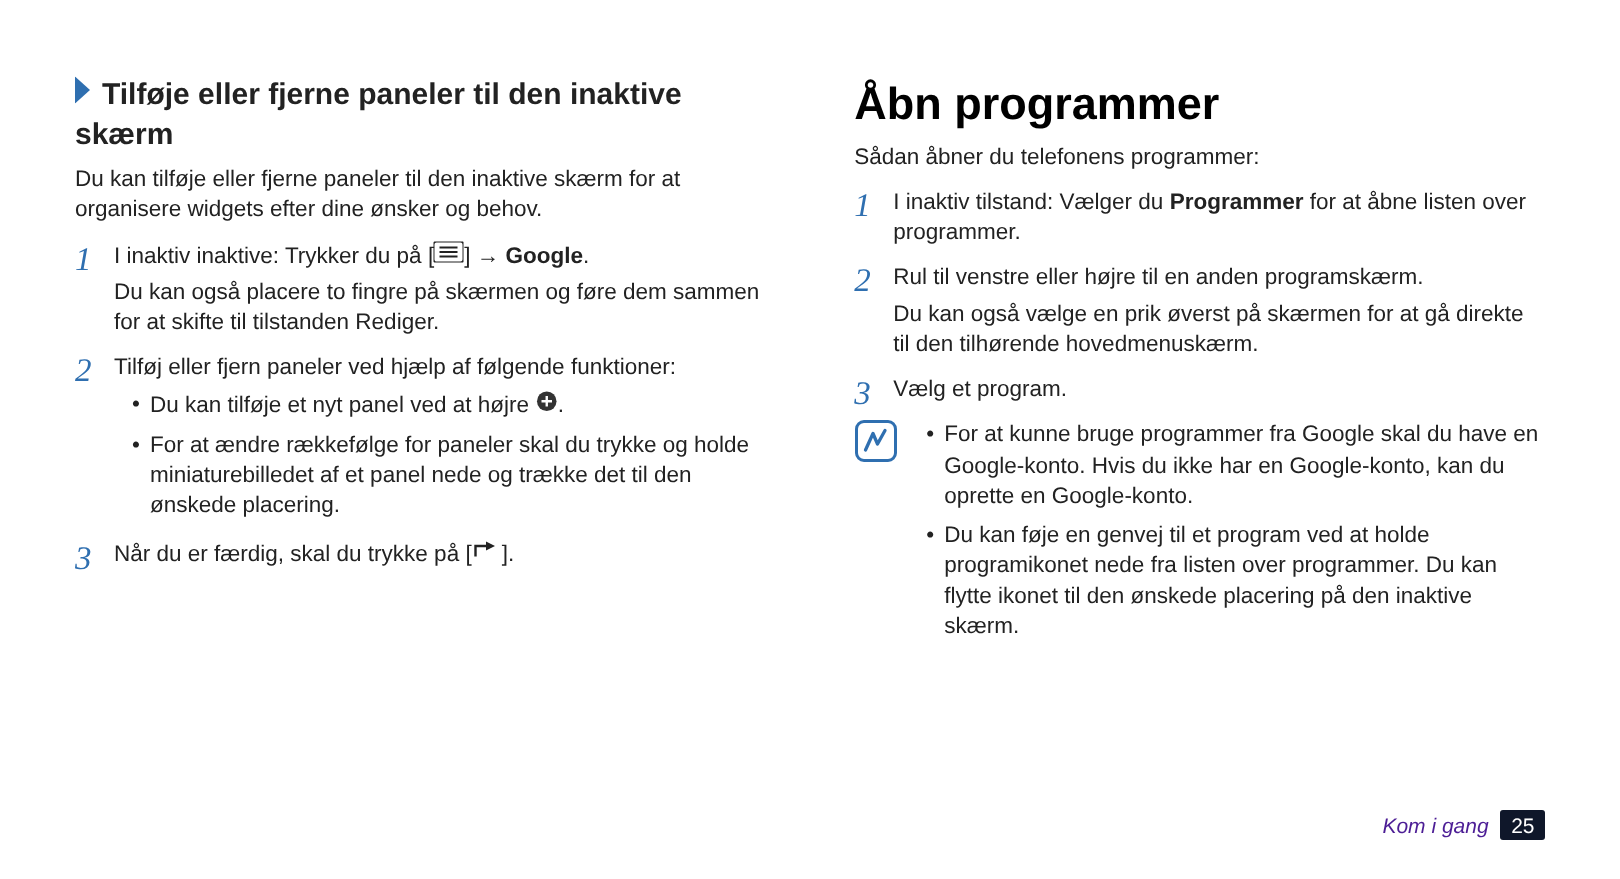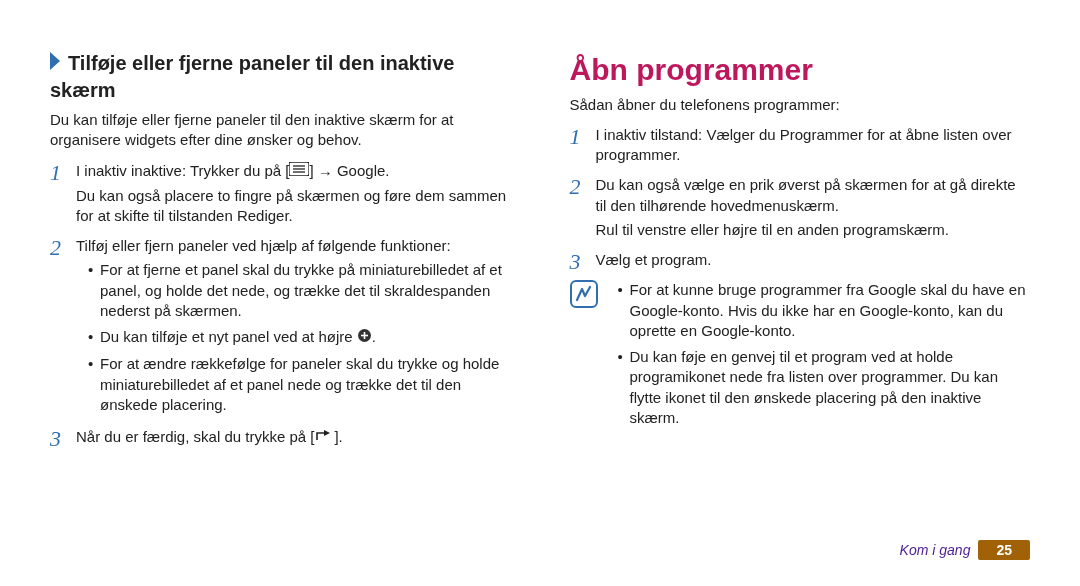--- a/index.html
+++ b/index.html
@@ -28,21 +28,21 @@
     vertical-align: baseline;
     margin-right: 4px;
   }
   .section-title {
     font-size: 20px;
     font-weight: 700;
     margin-bottom: 6px;
   }
   .section-title .chevron svg { width: 14px; height: 18px; }
   .h1-title {
-    color: #be185d;
+    color: #000000;
     font-size: 30px;
     font-weight: 700;
     margin-bottom: 4px;
   }
   .para {
     margin-bottom: 10px;
   }
   .step {
     display: flex;
     margin-bottom: 6px;
@@ -66,21 +66,21 @@
     position: relative;
     padding-left: 12px;
     margin-bottom: 6px;
   }
   .bullets li::before {
     content: "•";
     position: absolute;
     left: 0;
     top: 0;
   }
-  .bold { font-weight: 400; }
+  .bold { font-weight: 700; }
   .icon-inline {
     display: inline-block;
     vertical-align: middle;
   }
   .note-row {
     display: flex;
     gap: 8px;
     margin-top: 2px;
   }
   .note-icon { flex-shrink: 0; }
@@ -91,25 +91,25 @@
     align-items: center;
     padding: 0 50px 14px 50px;
     gap: 8px;
   }
   .footer-label {
     font-style: italic;
     color: #4c1d95;
     font-size: 14px;
   }
   .footer-page {
-    background: #a16207;
+    background: #0f172a;
     color: #fff;
-    font-weight: 700;
+    font-weight: 400;
     font-size: 14px;
-    padding: 2px 18px;
+    padding: 2px 7px;
     border-radius: 2px;
   }
 </style>
 </head>
 <body>
 
 <div class="page">
 
   <div class="col">
     <div class="section-title">
@@ -135,21 +135,20 @@
         </p>
         <p>Du kan også placere to fingre på skærmen og føre dem sammen for at skifte til tilstanden Rediger.</p>
       </div>
     </div>
 
     <div class="step">
       <div class="step-num">2</div>
       <div class="step-body">
         <p>Tilføj eller fjern paneler ved hjælp af følgende funktioner:</p>
         <ul class="bullets">
-          <li>For at fjerne et panel skal du trykke på miniaturebilledet af et panel, og holde det nede, og trække det til skraldespanden nederst på skærmen.</li>
           <li>
             <span>Du kan tilføje et nyt panel ved at højre </span><span class="icon-inline"><svg width="15" height="15" viewBox="0 0 15 15">
                   <circle cx="7.5" cy="7.5" r="6.5" fill="#333"></circle>
                   <line x1="7.5" y1="4" x2="7.5" y2="11" stroke="#fff" stroke-width="1.6"></line>
                   <line x1="4" y1="7.5" x2="11" y2="7.5" stroke="#fff" stroke-width="1.6"></line>
                 </svg></span><span>.</span>
           </li>
           <li>For at ændre rækkefølge for paneler skal du trykke og holde miniaturebilledet af et panel nede og trække det til den ønskede placering.</li>
         </ul>
       </div>
@@ -177,22 +176,22 @@
       <div class="step-body">
         <p>
           <span>I inaktiv tilstand: Vælger du </span><span class="bold">Programmer</span><span> for at åbne listen over programmer.</span>
         </p>
       </div>
     </div>
 
     <div class="step">
       <div class="step-num">2</div>
       <div class="step-body">
+        <p>Rul til venstre eller højre til en anden programskærm.</p>
         <p>Du kan også vælge en prik øverst på skærmen for at gå direkte til den tilhørende hovedmenuskærm.</p>
-        <p>Rul til venstre eller højre til en anden programskærm.</p>
       </div>
     </div>
 
     <div class="step">
       <div class="step-num">3</div>
       <div class="step-body">
         <p>Vælg et program.</p>
       </div>
     </div>
 

